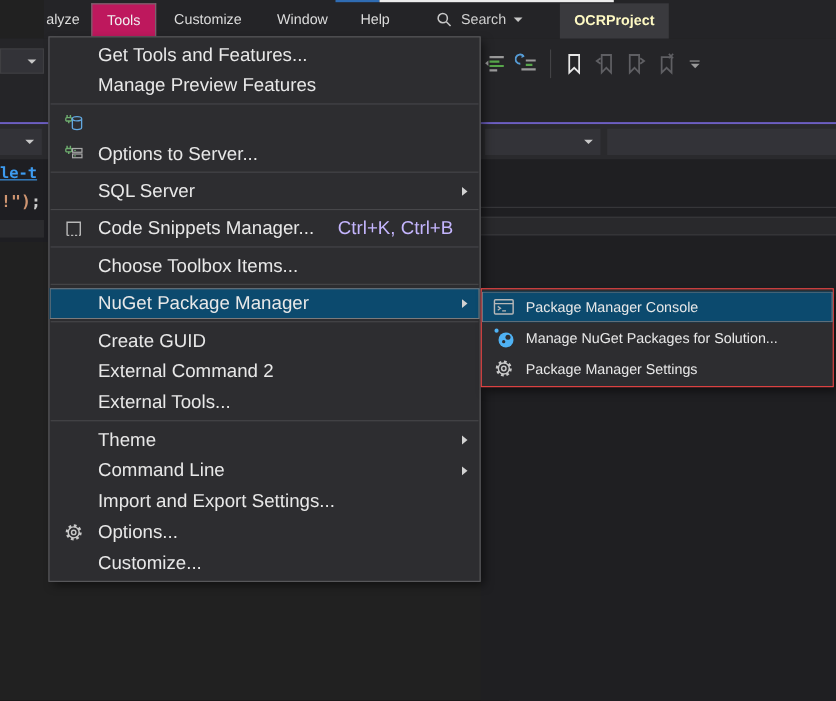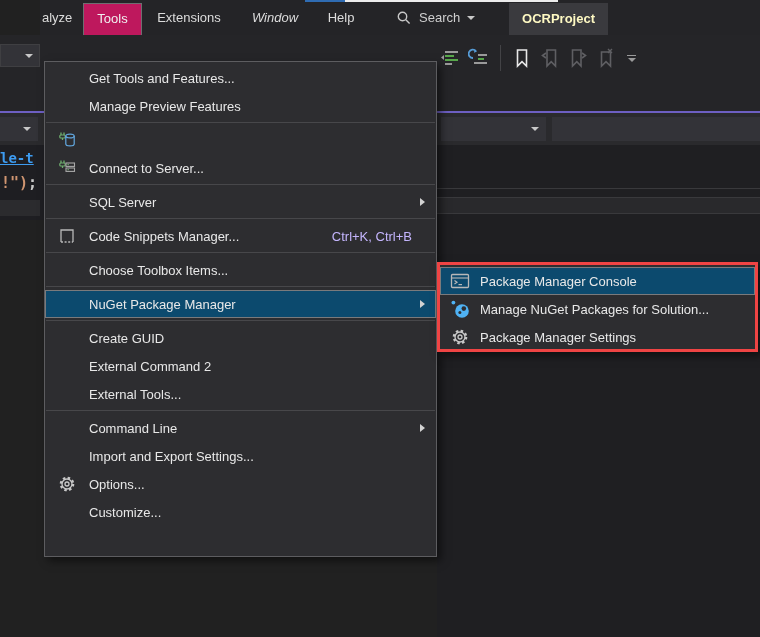--- a/index.html
+++ b/index.html
@@ -14,21 +14,21 @@
   .strip { position:absolute; top:0; height:2px; }
   .strip.blue { left:305px; width:40px; background:#2f6cb3; }
   .strip.white { left:345px; width:213px; background:#ececec; }
   .mb-item { position:absolute; top:0; height:35px; line-height:35px; font-size:13px; color:#dcdcdc; }
   .mb-partial { left:2px; }
   .mb-tools {
     left:43px; top:3px; width:59px; height:32px; line-height:30px; text-align:center;
     background:#be185d; border:1px solid #6e6e70; border-bottom:none; color:#f0f0f0;
   }
   .mb-ext { left:149px; transform:translateX(-50%); }
-  .mb-win { left:235px; transform:translateX(-50%);font-style:italic; }
+  .mb-win { left:235px; transform:translateX(-50%); }
   .mb-help { left:301px; transform:translateX(-50%); }
   .searchbox { position:absolute; left:356px; top:0; height:35px; display:flex; align-items:center; gap:7px; color:#cfcfcf; font-size:13px; }
   .caret-down { width:0; height:0; border-left:4px solid transparent; border-right:4px solid transparent; border-top:4px solid #c8c8c8; display:inline-block; }
   .badge {
     position:absolute; left:469px; top:3px; width:99px; height:46px; background:#3a3a3e;
     color:#fef9c3; font-size:13px; font-weight:bold; text-align:center; line-height:31px;
   }
   
   .toolbar { position:absolute; left:0; top:35px; width:760px; height:76px; background:#252528; }
   .tb-combo-left { position:absolute; left:0; top:9px; width:40px; height:23px; background:#333338; border:1px solid #3f3f42; }
@@ -57,47 +57,47 @@
   }
   .code-str .punc { color:#c9c9c9; }
   .left-band { position:absolute; left:0; top:200px; width:40px; height:16px; background:#2b2b2e; }
   .editor-right { position:absolute; left:437px; top:145px; width:323px; height:492px; background:#1f1f22; }
   .er-line { position:absolute; left:0; top:43px; width:323px; height:1px; background:#39393c; }
   .er-band { position:absolute; left:0; top:52px; width:323px; height:17px; background:#29292c; border-top:1px solid #39393c; border-bottom:1px solid #39393c; }
   
   .menu {
     position:absolute; left:44px; top:33px; width:393px; height:496px;
     background:#2d2d30; border:1px solid #5d5d60; padding:2px 0;
-    box-shadow:4px 4px 8px rgba(0,0,0,.5); font-size:13px;margin-top:28px;
+    box-shadow:4px 4px 8px rgba(0,0,0,.5); font-size:17px;
   }
   .mi { position:relative; display:flex; align-items:center; height:28px; color:#e8e8e8; }
   .mi-icon { width:44px; display:flex; justify-content:center; align-items:center; flex:none; }
   .mi-label { flex:1; white-space:nowrap; }
   .mi-shortcut { margin-right:24px; color:#c4b5fd; }
   .mi-arrow { width:0; height:0; border-top:4px solid transparent; border-bottom:4px solid transparent; border-left:5px solid #d2d2d2; margin-right:11px; }
   .mi.hl { background:#0c4a6e; box-shadow:inset 0 0 0 1px #7a7a7c; }
   .msep { height:1px; background:#47474a; margin:2px 1px 3px 1px; }
   
   .submenu {
     position:absolute; left:437px; top:262px; width:321px; height:90px;
-    background:#2d2d30; border:3px solid #ef4444; padding:2px 0;
+    background:#2d2d30; border:1px solid #ef4444; padding:2px 0;
     box-shadow:4px 4px 8px rgba(0,0,0,.5); font-size:13px;
   }
   .submenu .mi-icon { width:40px; }
   svg { display:block; }
 </style>
 </head>
 <body>
 
 <div class="screen">
 
   <div class="titlebar">
     <span class="mb-item mb-partial">alyze</span>
     <span class="mb-item mb-tools">Tools</span>
-    <span class="mb-item mb-ext">Extensions</span>
+    <span class="mb-item mb-ext">Customize</span>
     <span class="mb-item mb-win">Window</span>
     <span class="mb-item mb-help">Help</span>
     <div class="searchbox">
       <span>
         <svg width="16" height="16" viewBox="0 0 16 16">
             <circle cx="6.5" cy="6.5" r="4.2" fill="none" stroke="#c8c8c8" stroke-width="1.4"></circle>
             <line x1="9.8" y1="9.8" x2="13.6" y2="13.6" stroke="#c8c8c8" stroke-width="1.4"></line>
           </svg>
       </span>
       <span>Search</span>
@@ -212,21 +212,21 @@
         <svg width="18" height="18" viewBox="0 0 18 18">
           <path d="M3 1.5 v2.5 M6 1.5 v2.5" stroke="#6fae6f" stroke-width="1.3"></path>
           <rect x="1.8" y="4" width="5.4" height="3" rx="1" fill="none" stroke="#6fae6f" stroke-width="1.2"></rect>
           <path d="M4.5 7 v2" stroke="#6fae6f" stroke-width="1.3"></path>
           <rect x="8" y="4" width="8.5" height="3.4" fill="none" stroke="#a8a8a8" stroke-width="1.1"></rect>
           <rect x="8" y="9" width="8.5" height="3.4" fill="none" stroke="#a8a8a8" stroke-width="1.1"></rect>
           <rect x="9.4" y="5.2" width="1.6" height="1" fill="#6fae6f"></rect>
           <rect x="9.4" y="10.2" width="1.6" height="1" fill="#6fae6f"></rect>
         </svg>
       </span>
-      <span class="mi-label">Connect to Server...</span>
+      <span class="mi-label">Options to Server...</span>
     </div>
     <div class="msep"></div>
 
     <div class="mi">
       <span class="mi-icon"></span>
       <span class="mi-label">SQL Server</span>
       <span class="mi-arrow"></span>
     </div>
     <div class="msep"></div>
 
@@ -262,20 +262,25 @@
     <div class="mi">
       <span class="mi-icon"></span>
       <span class="mi-label">External Command 2</span>
     </div>
     <div class="mi">
       <span class="mi-icon"></span>
       <span class="mi-label">External Tools...</span>
     </div>
     <div class="msep"></div>
 
+    <div class="mi">
+      <span class="mi-icon"></span>
+      <span class="mi-label">Theme</span>
+      <span class="mi-arrow"></span>
+    </div>
     <div class="mi">
       <span class="mi-icon"></span>
       <span class="mi-label">Command Line</span>
       <span class="mi-arrow"></span>
     </div>
     <div class="mi">
       <span class="mi-icon"></span>
       <span class="mi-label">Import and Export Settings...</span>
     </div>
     <div class="mi">

